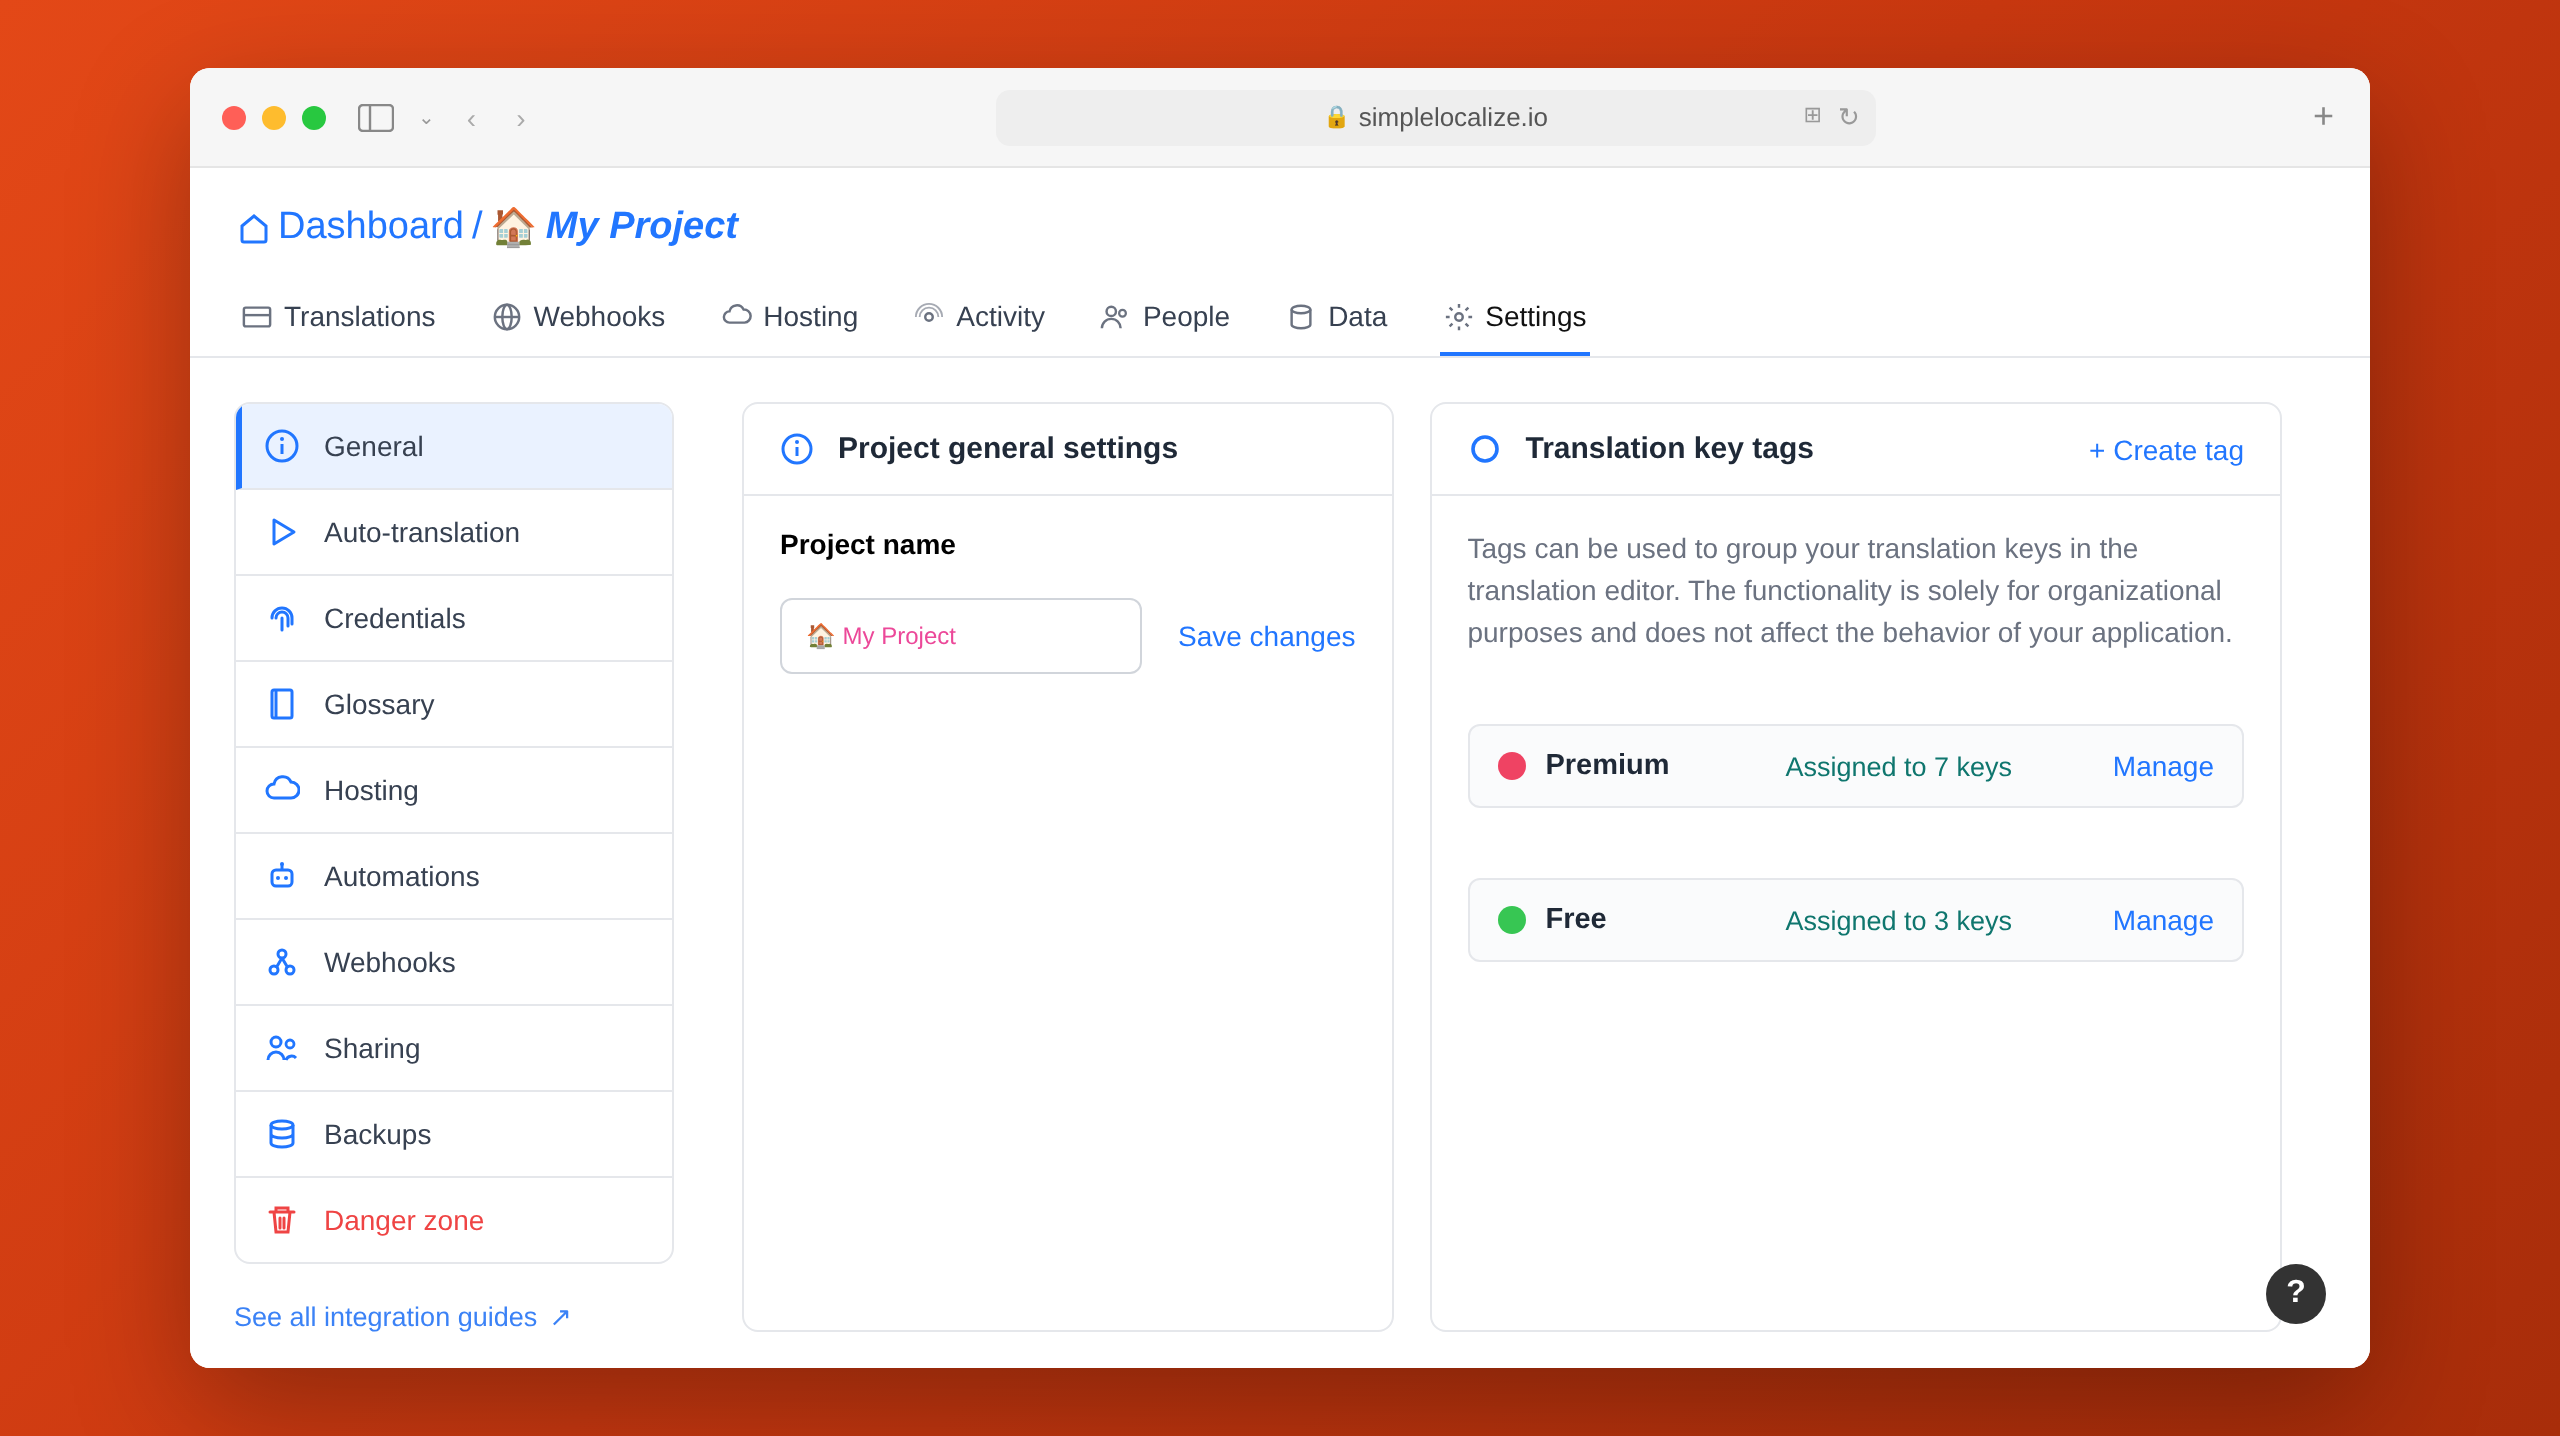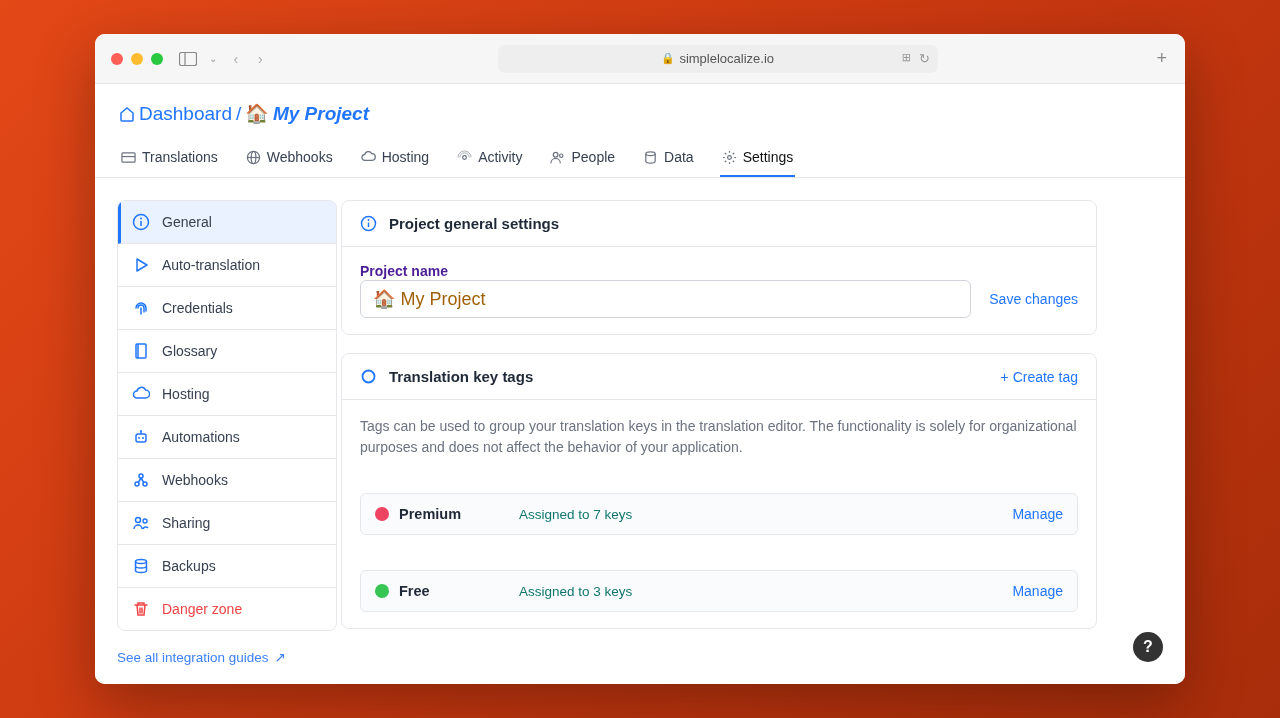--- a/index.html
+++ b/index.html
@@ -79,21 +79,21 @@
   align-items: center;
   gap: 6px;
   padding: 10px 2px;
   font-size: 14px;
   color: #374151;
   cursor: pointer;
   border-bottom: 2px solid transparent;
 }
 .main-tab.active { border-bottom-color: #2176ff; color: #111; font-weight: 500; }
 .main-tab .tab-icon { width: 15px; height: 15px; color: #6b7280; }
-.main-body { display: flex; padding: 22px 88px 22px 22px; gap: 4px; }
+.main-body { display: flex; padding: 22px 44px 22px 22px; gap: 34px; }
 .sidebar {
   width: 220px;
   background: #fff;
   border: 1px solid #e5e7eb;
   border-radius: 8px;
   overflow: hidden;
 }
 .sidebar-item {
   display: flex;
   align-items: center;
@@ -115,21 +115,21 @@
 .sidebar-item.danger .s-icon { color: #ef4444; }
 .sidebar-link {
   margin-top: 18px;
   font-size: 13.5px;
   color: #3b82f6;
   cursor: pointer;
   display: flex;
   align-items: center;
   gap: 6px;
 }
-.main-panels { flex: 1; display: flex; flex-direction: column; gap: 18px; }
+.main-panels { flex: 1; display: flex; flex-direction: row; gap: 18px; }
 .panel {
   border: 1px solid #e5e7eb;
   border-radius: 8px;
   background: #fff;
 }
 .panel-header {
   display: flex;
   align-items: center;
   padding: 14px 18px;
   border-bottom: 1px solid #e5e7eb;
@@ -140,30 +140,30 @@
 .panel-header .ph-action {
   margin-left: auto;
   color: #2176ff;
   font-size: 14px;
   display: flex;
   align-items: center;
   gap: 4px;
   cursor: pointer;
 }
 .panel-body { padding: 16px 18px; }
-.field-label { font-size: 14px; font-weight: 600; color: #4c1d95; margin-bottom: 1px; }
+.field-label { font-size: 14px; font-weight: 600; color: #000000; margin-bottom: 19px; }
 .field-row { display: flex; gap: 18px; align-items: center; }
 .text-input {
   flex: 1;
   height: 38px;
   border: 1px solid #d1d5db;
   border-radius: 6px;
   padding: 0 12px;
-  font-size: 18px;
-  color: #a16207;
+  font-size: 12px;
+  color: #ec4899;
 }
 .save-link { color: #2176ff; font-size: 14px; cursor: pointer; white-space: nowrap; }
 .help-text { font-size: 14px; color: #6b7280; line-height: 1.5; margin-bottom: 16px; }
 .tag-row {
   display: flex;
   align-items: center;
   padding: 12px 14px;
   border: 1px solid #e5e7eb;
   border-radius: 6px;
   margin-bottom: 8px;

